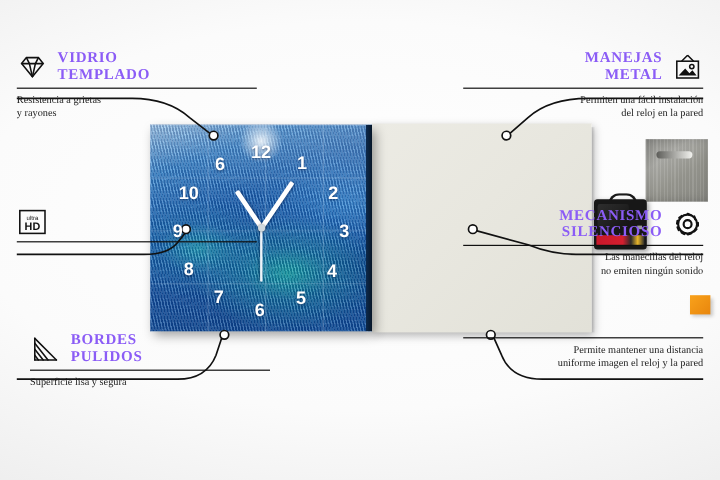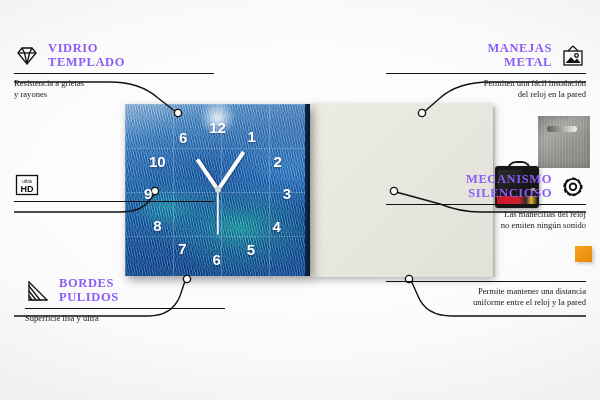--- a/index.html
+++ b/index.html
@@ -251,21 +251,21 @@
           <line x1="7" y1="21" x2="4" y2="17"></line>
               <line x1="11" y1="21" x2="4" y2="12"></line>
           <line x1="15" y1="21" x2="4" y2="7"></line>
         </g>
           </svg>
       </span>
       <span class="title">BORDES
 PULIDOS</span>
     </div>
     <div class="rule"></div>
-    <div class="desc">Superficie lisa y ultra</div>
+    <div class="desc">Superficie lisa y segura</div>
   </div>
 
   <div class="feat right f-mr">
     <div class="head">
       <span class="title">MECANISMO
 SILENCIOSO</span>
       <span class="ico">
         <svg viewBox="0 0 26 24">
             <g fill="none" stroke="#111" stroke-width="1.8" stroke-linecap="round">
           <path d="M13 3.2 L15.4 4.2 M18.6 5.4 L19.4 7.8 M21.6 10.6 L21.6 13.2
@@ -298,16 +298,16 @@
       </span>
     </div>
     <div class="rule"></div>
     <div class="desc">Permiten una fácil instalación
 del reloj en la pared</div>
   </div>
 
   <div class="feat right f-br">
     <div class="rule"></div>
     <div class="desc">Permite mantener una distancia
-uniforme entre el reloj y la pared</div>
+uniforme imagen el reloj y la pared</div>
   </div>
 
 </div>
 
 </body></html>

